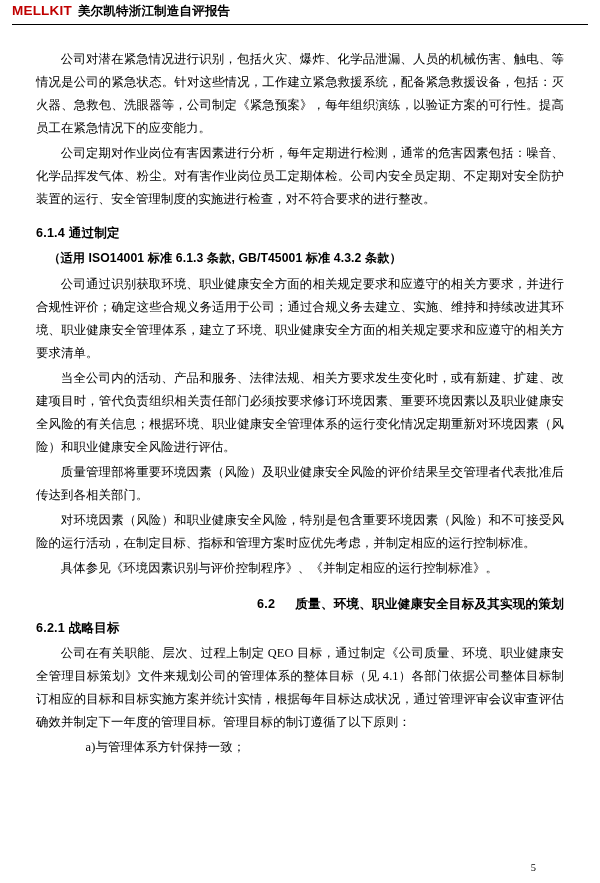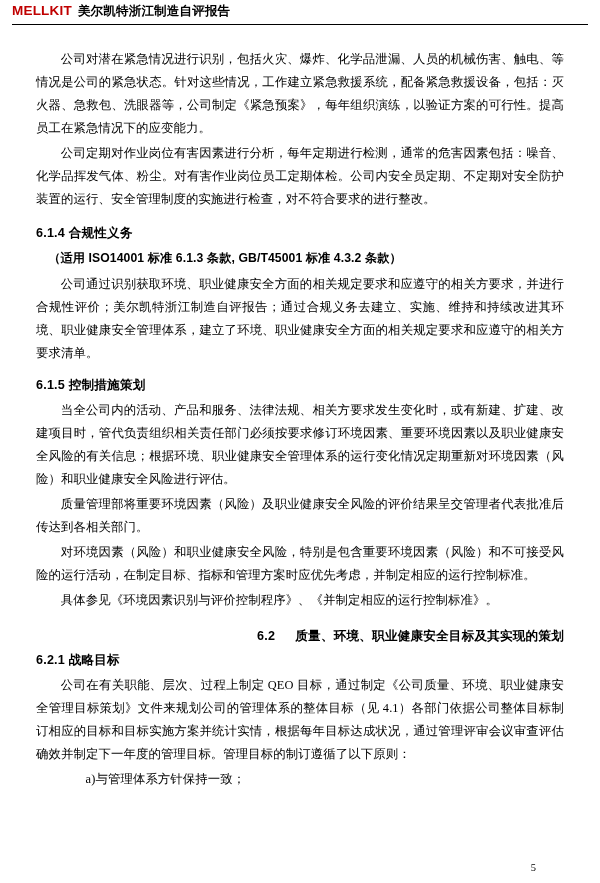--- a/index.html
+++ b/index.html
@@ -127,25 +127,24 @@
     <span class="brand">MELLKIT</span>
     <span class="header-title">美尔凯特浙江制造自评报告</span>
   </div>
   <div class="header-rule"></div>
 
   <div class="content">
 
     <p class="indent">公司对潜在紧急情况进行识别，包括火灾、爆炸、化学品泄漏、人员的机械伤害、触电、等情况是公司的紧急状态。针对这些情况，工作建立紧急救援系统，配备紧急救援设备，包括：灭火器、急救包、洗眼器等，公司制定《紧急预案》，每年组织演练，以验证方案的可行性。提高员工在紧急情况下的应变能力。</p>
     <p class="indent">公司定期对作业岗位有害因素进行分析，每年定期进行检测，通常的危害因素包括：噪音、化学品挥发气体、粉尘。对有害作业岗位员工定期体检。公司内安全员定期、不定期对安全防护装置的运行、安全管理制度的实施进行检查，对不符合要求的进行整改。</p>
 
-    <h3 class="heading">6.1.4 合规性义务</h3>
+    <h3 class="heading">6.1.4 通过制定</h3>
     <p class="note">（适用 ISO14001 标准 6.1.3 条款, GB/T45001 标准 4.3.2 条款）</p>
-    <p class="indent">公司通过识别获取环境、职业健康安全方面的相关规定要求和应遵守的相关方要求，并进行合规性评价；美尔凯特浙江制造自评报告；通过合规义务去建立、实施、维持和持续改进其环境、职业健康安全管理体系，建立了环境、职业健康安全方面的相关规定要求和应遵守的相关方要求清单。</p>
+    <p class="indent">公司通过识别获取环境、职业健康安全方面的相关规定要求和应遵守的相关方要求，并进行合规性评价；确定这些合规义务适用于公司；通过合规义务去建立、实施、维持和持续改进其环境、职业健康安全管理体系，建立了环境、职业健康安全方面的相关规定要求和应遵守的相关方要求清单。</p>
 
-    <h3 class="heading sub">6.1.5 控制措施策划</h3>
     <p class="indent">当全公司内的活动、产品和服务、法律法规、相关方要求发生变化时，或有新建、扩建、改建项目时，管代负责组织相关责任部门必须按要求修订环境因素、重要环境因素以及职业健康安全风险的有关信息；根据环境、职业健康安全管理体系的运行变化情况定期重新对环境因素（风险）和职业健康安全风险进行评估。</p>
     <p class="indent">质量管理部将重要环境因素（风险）及职业健康安全风险的评价结果呈交管理者代表批准后传达到各相关部门。</p>
     <p class="indent">对环境因素（风险）和职业健康安全风险，特别是包含重要环境因素（风险）和不可接受风险的运行活动，在制定目标、指标和管理方案时应优先考虑，并制定相应的运行控制标准。</p>
     <p class="indent">具体参见《环境因素识别与评价控制程序》、《并制定相应的运行控制标准》。</p>
 
     <h3 class="heading spaced-title">
       <span>6.2</span><span class="heading-gap"></span><span>质量、环境、职业健康安全目标及其实现的策划</span>
     </h3>
 
     <h3 class="heading" style="margin-top:2px;">6.2.1 战略目标</h3>

